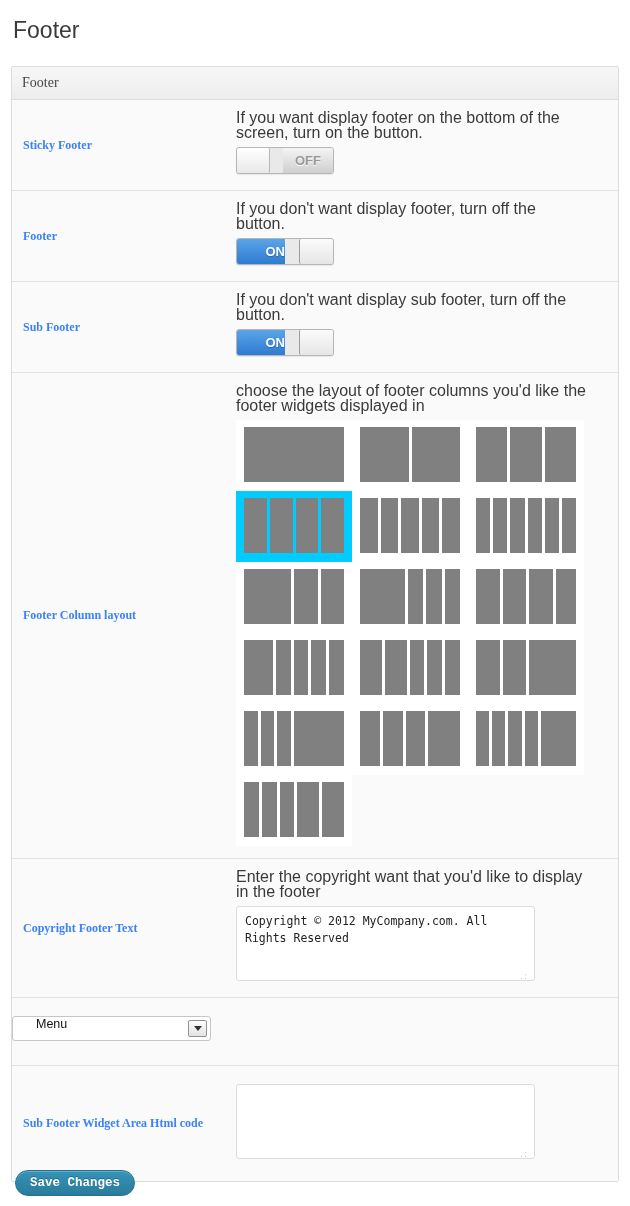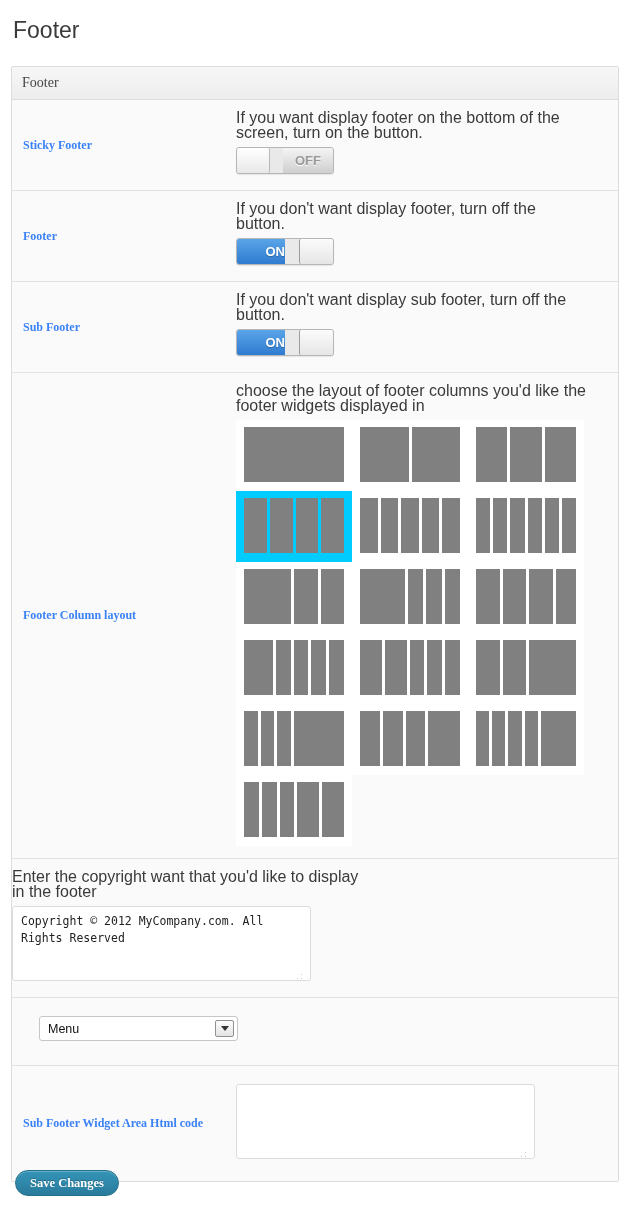--- a/index.html
+++ b/index.html
@@ -184,24 +184,23 @@
     background-repeat: no-repeat;
     background-position: 0px 6px, 4px 6px, 8px 6px, 4px 2px, 8px 2px, 8px -2px;
   }
 
   .select-box {
     position: relative;
     width: 199px; height: 25px;
     border: 1px solid #c6c6c6;
     background: #ffffff;
     border-radius: 3px;
-    display: flex; align-items: center;
-    padding: 0 8px;
+    display: flex; 
+    padding: 0 23px;
     cursor: pointer;
-    margin-left: 27px;
   }
   .select-value {
     font-family: "Liberation Sans", sans-serif;
     font-size: 12.5px;
     color: #111;
   }
   .select-arrow {
     position: absolute; right: 3px; top: 3px;
     width: 19px; height: 17px;
     background: linear-gradient(to bottom, #fdfdfd 0%, #e3e3e3 100%);
@@ -220,21 +219,21 @@
   .save-btn {
     position: absolute;
     left: 15px; top: 1170px;
     height: 26px;
     padding: 0 14px;
     display: inline-flex; align-items: center;
     background: linear-gradient(to bottom, #3494b8 0%, #2a7b9b 100%);
     border: 1px solid #25708c;
     border-radius: 14px;
     color: #ffffff;
-    font-family: Liberation Serif, serif;
+    font-family: Liberation Mono, monospace;
     font-size: 12.5px;
     font-weight: 700;
     cursor: pointer;
     text-shadow: 0 -1px 0 rgba(0,0,0,.25);
     box-shadow: inset 0 1px 0 rgba(255,255,255,.25);
   }
 </style>
 </head>
 <body>
 
@@ -418,20 +417,21 @@
                 <div class="col" style="flex: 0.247525 1 0px; background: rgb(128, 128, 128);"></div>
                 <div class="col" style="flex: 0.247525 1 0px; background: rgb(128, 128, 128);"></div>
               </div>
             </div>
           </div>
         <div class="layout-clear"></div>
       </div>
     </div>
 
     <div class="row">
+      <div class="row-label">Copyright Footer Text</div>
       <div class="row-field">
         <p class="help">Enter the copyright want that you'd like to display in the footer</p>
         <div class="ta-wrap">
           <textarea class="ta" placeholder="" style="">Copyright © 2012 MyCompany.com. All Rights Reserved</textarea>
           <span class="grip"></span>
         </div>
       </div>
     </div>
 
     <div class="row">

